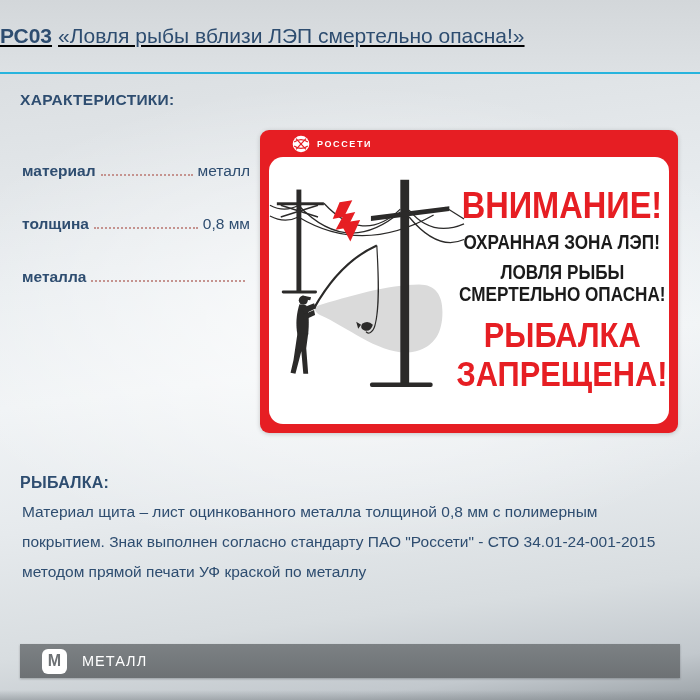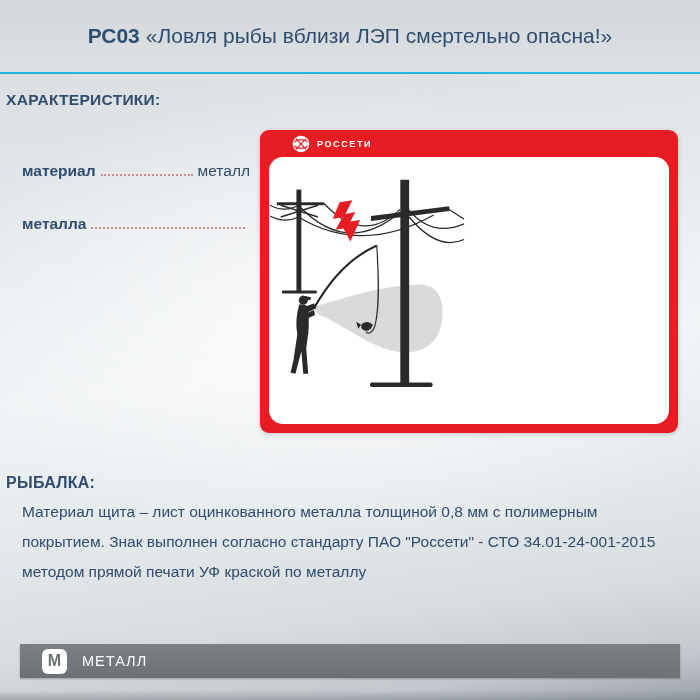--- a/index.html
+++ b/index.html
@@ -8,28 +8,28 @@
     font-family:"Liberation Sans","DejaVu Sans",sans-serif;
     background:
       radial-gradient(ellipse 620px 340px at 50% 46%, rgba(255,255,255,.75), rgba(255,255,255,0) 70%),
       linear-gradient(173deg,#d2d6d9 0%,#dbdfe2 10%,#e9edf0 38%,#f0f3f5 52%,#e6eaed 68%,#d8dde0 84%,#c2c8cd 94%,#9aa1a6 100%);
   }
   body::after{content:"";position:absolute;left:0;right:0;bottom:0;height:10px;
     background:linear-gradient(rgba(140,146,151,0),rgba(130,137,142,.55));pointer-events:none;}
 
   
   .header{position:absolute;top:0;left:0;right:0;height:72px;
-    display:flex;align-items:center;justify-content:center;
+    display:flex;align-items:center;
     background:linear-gradient(#d3d7da,#dde1e4);
-    border-bottom:2px solid #28b4dd;}
+    border-bottom:2px solid #28b4dd;text-decoration:underline;}
   .header-line{color:#2e4d70;font-size:21px;white-space:nowrap;}
   .header-line b{font-weight:700;margin-right:6px;}
 
   
-  .section-heading{position:absolute;left:6px;color:#2e4d70;font-weight:700;font-size:15.5px;letter-spacing:.3px;}
+  .section-heading{position:absolute;left:20px;color:#2e4d70;font-weight:700;font-size:15.5px;letter-spacing:.3px;}
   .h-chars{top:91px;}
   .char-table{position:absolute;left:22px;top:131px;width:228px;color:#2e4d70;font-size:15.5px;}
   .char-row{display:flex;align-items:baseline;height:26px;line-height:26px;margin-top:27px;}
   .char-label{font-weight:700;white-space:nowrap;}
   .char-leader{flex:1;border-bottom:2px dotted #c5938f;margin:0 5px 5px 5px;min-width:12px;}
   .char-value{white-space:nowrap;}
 
   
   .sign{position:absolute;left:260px;top:130px;width:418px;height:303px;
     background:#e61e23;border-radius:9px;box-shadow:0 1px 4px rgba(60,60,60,.25);}
@@ -70,20 +70,25 @@
     <b>РС03</b><span>«Ловля рыбы вблизи ЛЭП смертельно опасна!»</span>
   </div>
 </div>
 
 <div class="section-heading h-chars">ХАРАКТЕРИСТИКИ:</div>
 <div class="char-table">
   <div class="char-row">
     <span class="char-label">материал</span>
     <span class="char-leader"></span>
     <span class="char-value">металл</span>
+  </div>
+  <div class="char-row">
+    <span class="char-label">толщина</span>
+    <span class="char-leader"></span>
+    <span class="char-value">0,8 мм</span>
   </div>
   <div class="char-row">
     <span class="char-label">металла</span>
     <span class="char-leader"></span>
   </div>
 </div>
 
 <div class="sign">
   <div class="sign-band">
     <div class="logo">
@@ -135,20 +140,29 @@
         <g fill="#2b2a29">
           <circle cx="35" cy="144" r="4.6"></circle>
           <path d="M34,139 l9,2 l-1,3 l-8,-1 Z"></path>
           <path d="M31,148 C28,158 27,168 29,179 L40,179 C41,167 41,157 38,149 Z"></path>
           <path d="M33,152 L46,147 L48,152 L36,158 Z"></path>
           <path d="M34,159 L46,154 L47,159 L36,164 Z"></path>
           <path d="M29,178 L25,205 L22,218 L27,219 L33,196 L35,219 L40,219 L38,193 L40,178 Z"></path>
         </g>
       </svg>
     </div>
+    <div class="sign-text">
+      <div class="st-line st-red-lg">ВНИМАНИЕ!</div>
+      <div class="st-line st-black">ОХРАННАЯ ЗОНА ЛЭП!</div>
+      <div class="st-gap"></div>
+      <div class="st-line st-black">ЛОВЛЯ РЫБЫ</div>
+      <div class="st-line st-black">СМЕРТЕЛЬНО ОПАСНА!</div>
+      <div class="st-line st-red-xl st-mt">РЫБАЛКА</div>
+      <div class="st-line st-red-xl">ЗАПРЕЩЕНА!</div>
+    </div>
   </div>
 </div>
 
 <div class="section-heading h-desc">РЫБАЛКА:</div>
 <div class="desc-text">Материал щита – лист оцинкованного металла толщиной 0,8 мм с полимерным покрытием. Знак выполнен согласно стандарту ПАО "Россети" - СТО 34.01-24-001-2015 методом прямой печати УФ краской по металлу</div>
 
 <div class="footer-bar">
   <div class="mat-icon">М</div>
   <div class="footer-label">МЕТАЛЛ</div>
 </div>

